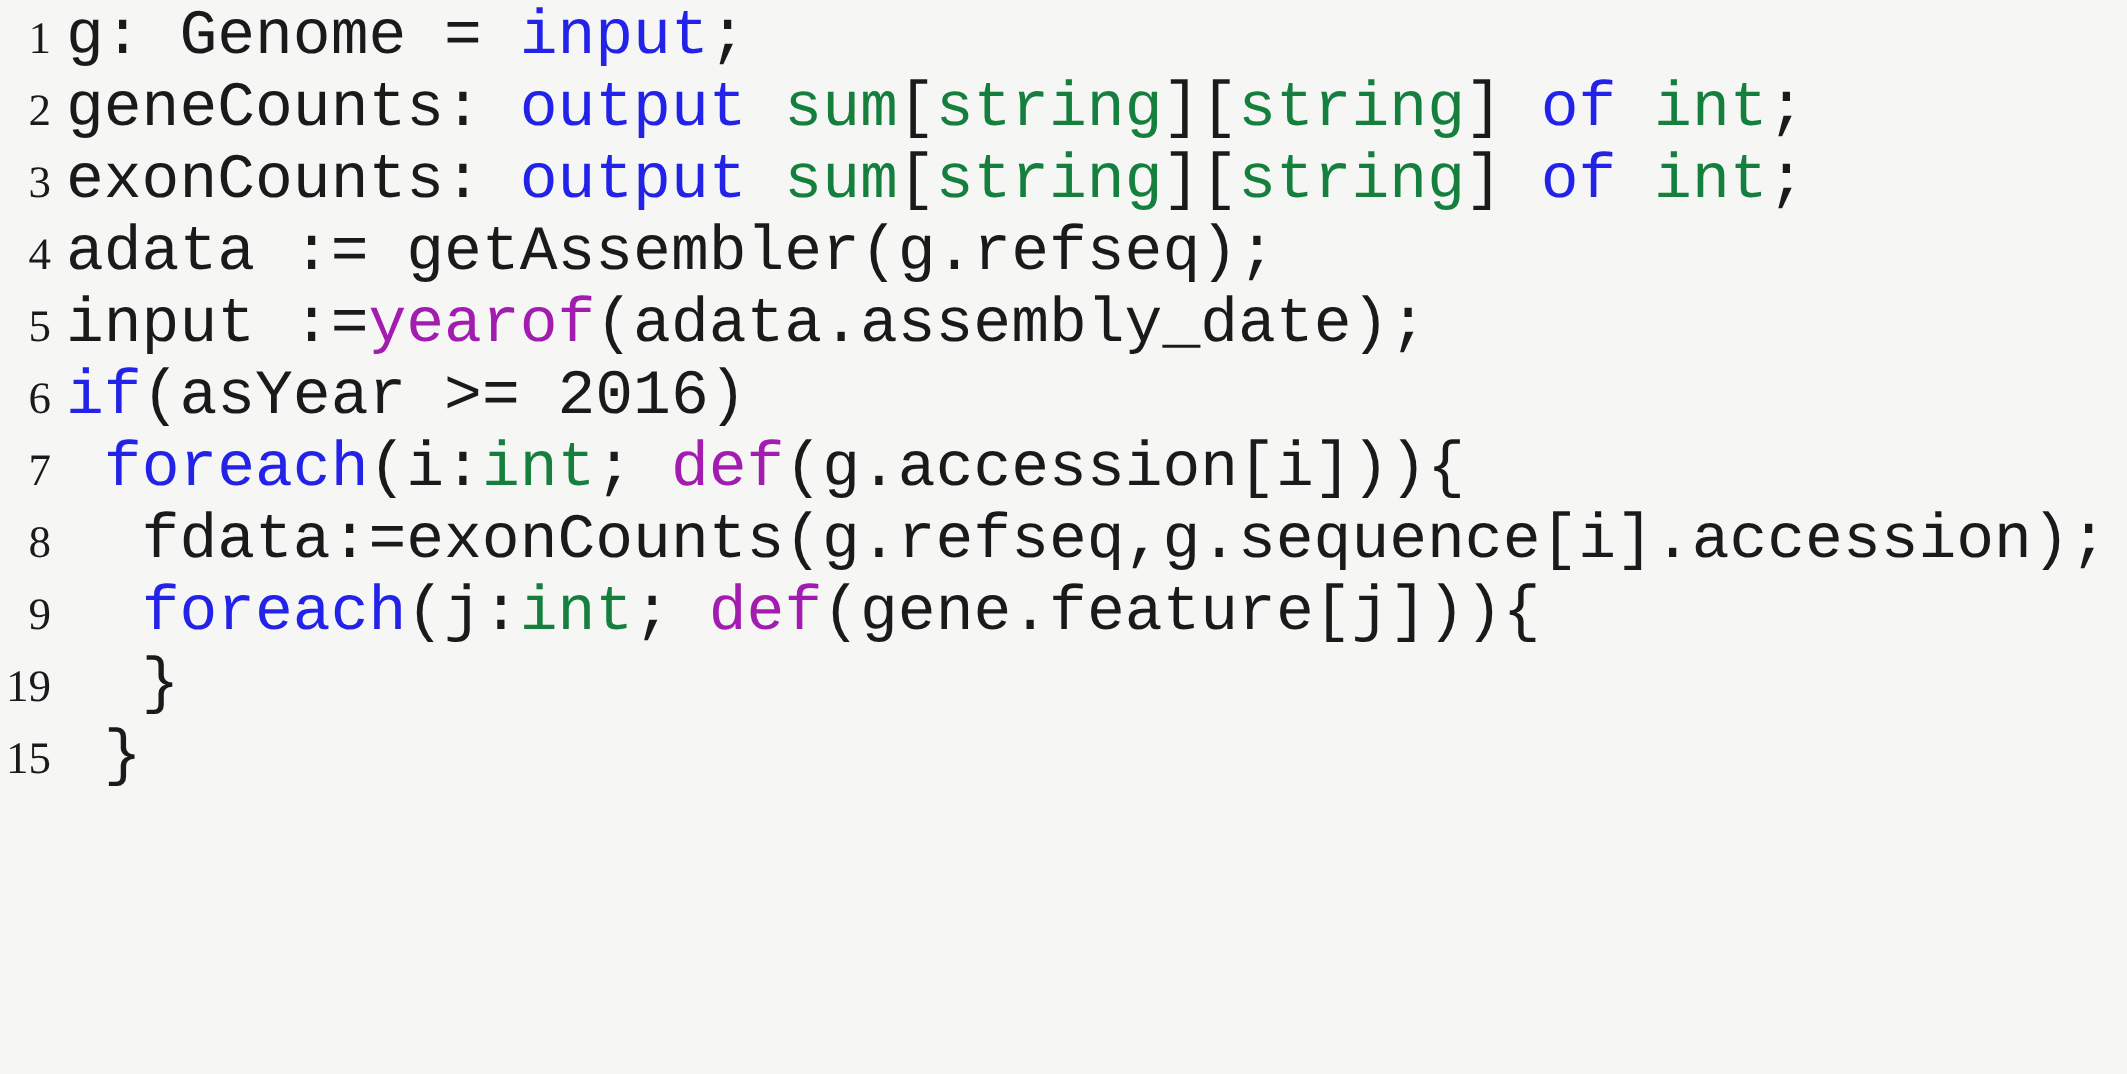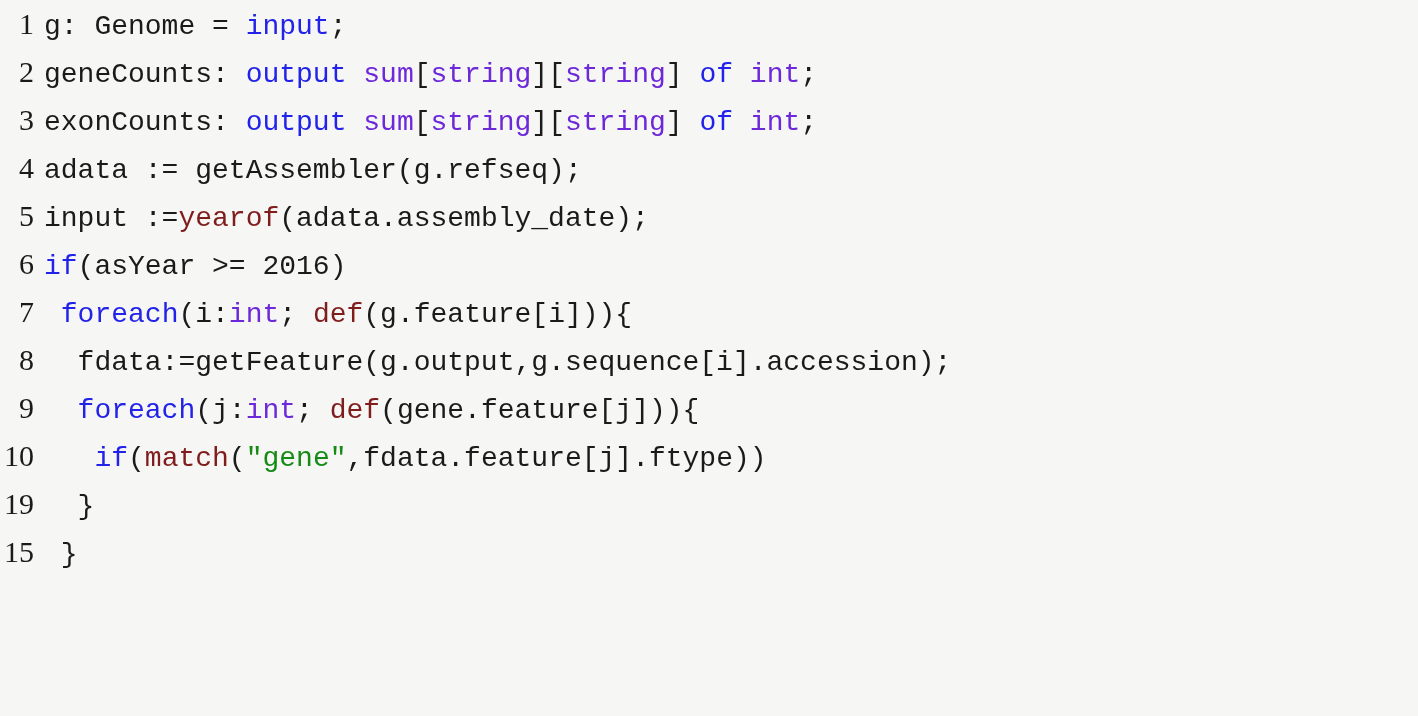--- a/index.html
+++ b/index.html
@@ -37,42 +37,41 @@
     padding-right: 0;
     font-family: "Liberation Serif", "DejaVu Serif", serif;
     font-size: 30px;
     color: #1a1a1a;
     user-select: none;
   }
   .line-code {
     flex: 1 1 auto;
     padding-left: 10px;
     font-family: "Liberation Mono", "DejaVu Sans Mono", monospace;
-    font-size: 28px;
+    font-size: 42px;
     letter-spacing: 0px;
     color: #1a1a1a;
     white-space: pre;
     overflow: visible;
   }
   .tok-plain   { color: #1a1a1a; }
   .tok-keyword { color: #2222e8; }
-  .tok-type    { color: #6d28d9; }
-  .tok-builtin { color: #7f1d1d; }
+  .tok-type    { color: #15803d; }
+  .tok-builtin { color: #a21caf; }
   .tok-string  { color: #158a15; }
 </style>
 </head>
 <body>
 
 <div id="code-listing">
 
 <div class="code-line"><span class="line-number">1</span><span class="line-code"><span class="tok-plain">g: Genome = </span><span class="tok-keyword">input</span><span class="tok-plain">;</span></span></div>
     <div class="code-line"><span class="line-number">2</span><span class="line-code"><span class="tok-plain">geneCounts: </span><span class="tok-keyword">output</span><span class="tok-plain"> </span><span class="tok-type">sum</span><span class="tok-plain">[</span><span class="tok-type">string</span><span class="tok-plain">]</span><span class="tok-plain">[</span><span class="tok-type">string</span><span class="tok-plain">]</span><span class="tok-plain"> </span><span class="tok-keyword">of</span><span class="tok-plain"> </span><span class="tok-type">int</span><span class="tok-plain">;</span></span></div>
     <div class="code-line"><span class="line-number">3</span><span class="line-code"><span class="tok-plain">exonCounts: </span><span class="tok-keyword">output</span><span class="tok-plain"> </span><span class="tok-type">sum</span><span class="tok-plain">[</span><span class="tok-type">string</span><span class="tok-plain">]</span><span class="tok-plain">[</span><span class="tok-type">string</span><span class="tok-plain">]</span><span class="tok-plain"> </span><span class="tok-keyword">of</span><span class="tok-plain"> </span><span class="tok-type">int</span><span class="tok-plain">;</span></span></div>
     <div class="code-line"><span class="line-number">4</span><span class="line-code"><span class="tok-plain">adata := getAssembler(g.refseq);</span></span></div>
     <div class="code-line"><span class="line-number">5</span><span class="line-code"><span class="tok-plain">input :=</span><span class="tok-builtin">yearof</span><span class="tok-plain">(adata.assembly_date);</span></span></div>
     <div class="code-line"><span class="line-number">6</span><span class="line-code"><span class="tok-keyword">if</span><span class="tok-plain">(asYear &gt;= 2016)</span></span></div>
-    <div class="code-line"><span class="line-number">7</span><span class="line-code"><span class="tok-plain"> </span><span class="tok-keyword">foreach</span><span class="tok-plain">(i:</span><span class="tok-type">int</span><span class="tok-plain">; </span><span class="tok-builtin">def</span><span class="tok-plain">(g.feature[i])){</span></span></div>
-    <div class="code-line"><span class="line-number">8</span><span class="line-code"><span class="tok-plain">  fdata:=getFeature(g.output,g.sequence[i].accession);</span></span></div>
+    <div class="code-line"><span class="line-number">7</span><span class="line-code"><span class="tok-plain"> </span><span class="tok-keyword">foreach</span><span class="tok-plain">(i:</span><span class="tok-type">int</span><span class="tok-plain">; </span><span class="tok-builtin">def</span><span class="tok-plain">(g.accession[i])){</span></span></div>
+    <div class="code-line"><span class="line-number">8</span><span class="line-code"><span class="tok-plain">  fdata:=exonCounts(g.refseq,g.sequence[i].accession);</span></span></div>
     <div class="code-line"><span class="line-number">9</span><span class="line-code"><span class="tok-plain">  </span><span class="tok-keyword">foreach</span><span class="tok-plain">(j:</span><span class="tok-type">int</span><span class="tok-plain">; </span><span class="tok-builtin">def</span><span class="tok-plain">(gene.feature[j])){</span></span></div>
-    <div class="code-line"><span class="line-number">10</span><span class="line-code"><span class="tok-plain">   </span><span class="tok-keyword">if</span><span class="tok-plain">(</span><span class="tok-builtin">match</span><span class="tok-plain">(</span><span class="tok-string">"gene"</span><span class="tok-plain">,fdata.feature[j].ftype))</span></span></div>
     <div class="code-line"><span class="line-number">19</span><span class="line-code"><span class="tok-plain">  }</span></span></div>
     <div class="code-line"><span class="line-number">15</span><span class="line-code"><span class="tok-plain"> }</span></span></div>
   </div>
 
 </body></html>

